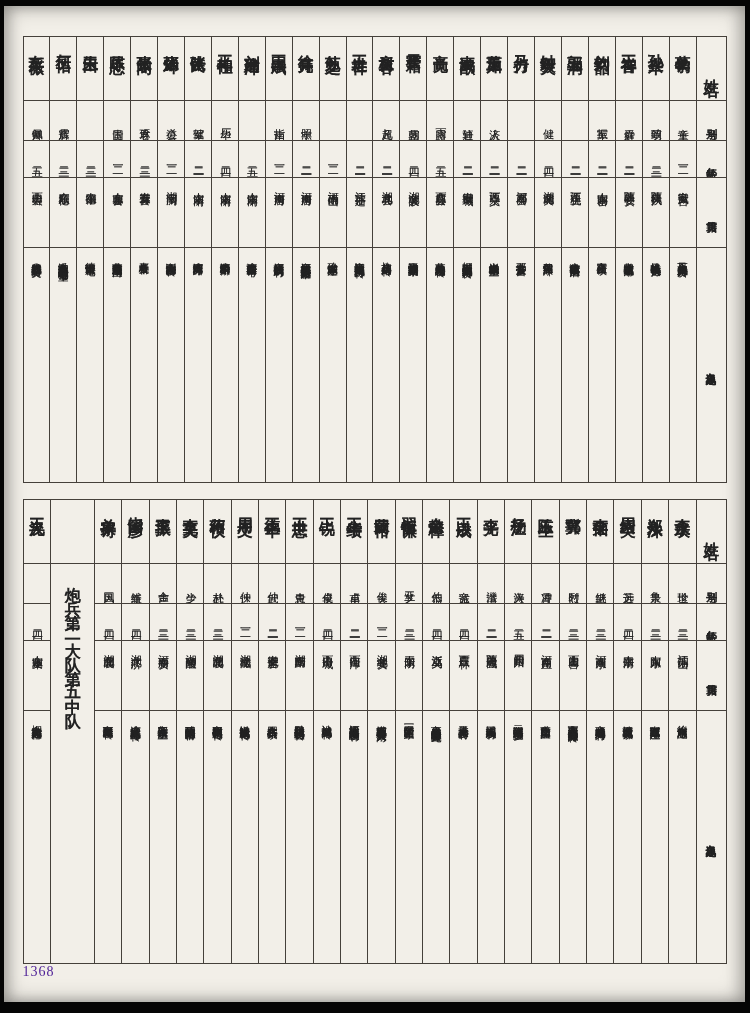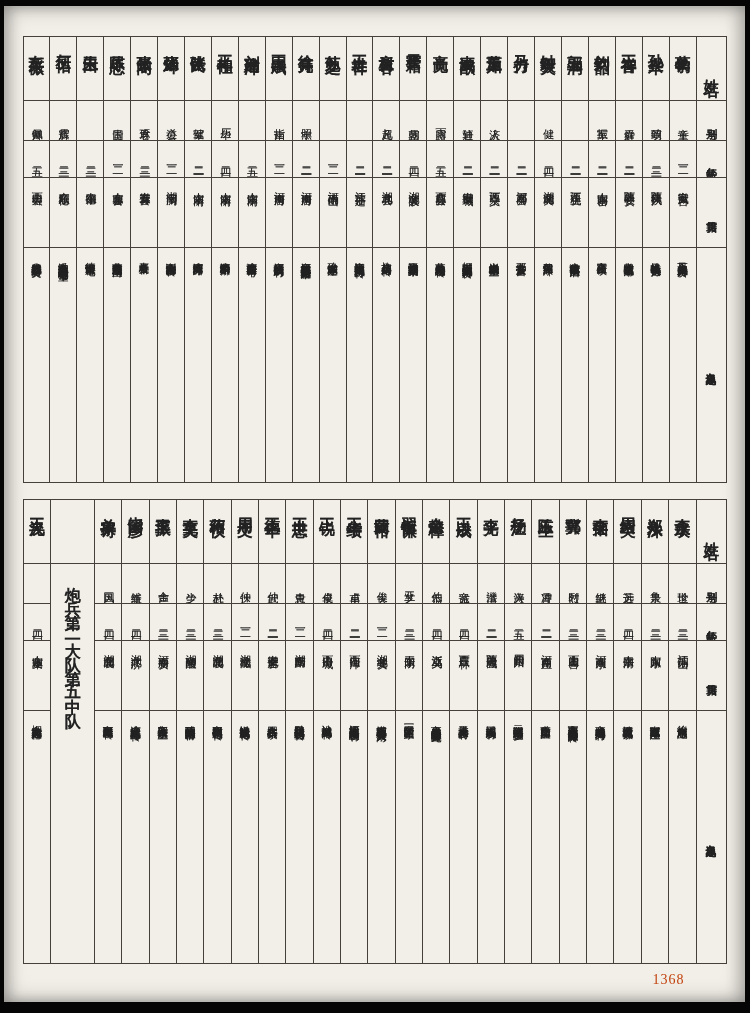--- a/index.html
+++ b/index.html
@@ -59,23 +59,23 @@
   .c-name .vtxt{font-size:15.5px;font-weight:bold;letter-spacing:2px;}
   .c-alias .vtxt,.c-age .vtxt{font-size:11px;letter-spacing:1px;}
   .c-native .vtxt{font-size:11px;letter-spacing:1px;}
   .c-addr .vtxt{font-size:10.5px;letter-spacing:.5px;max-height:100%;}
   .col-header .vtxt{font-weight:bold;}
   .col-header .c-addr{align-items:center;padding-top:0;}
   .col-header .c-name{align-items:center;padding-top:0;}
   .col-header .c-native{align-items:center;padding-top:0;}
   .col-divider .vtxt{font-size:16px;font-weight:bold;letter-spacing:14px;}
   .pageno{
-    width:704px;margin:8px auto 0 auto;
-    text-align:right;padding-right:42px;box-sizing:border-box;
-    font-size:14px;letter-spacing:1px;color:#c2410c;
+    width:704px;margin:0 auto 0 auto;
+    text-align:left;padding-right:42px;box-sizing:border-box;
+    font-size:14px;letter-spacing:1px;color:#4c1d95;
   }
 </style>
 </head>
 <body>
 
 <div class="scan">
   <div class="paper">
     <div class="content">
       <section class="roster" id="table-top">
           <div class="col col-header">

